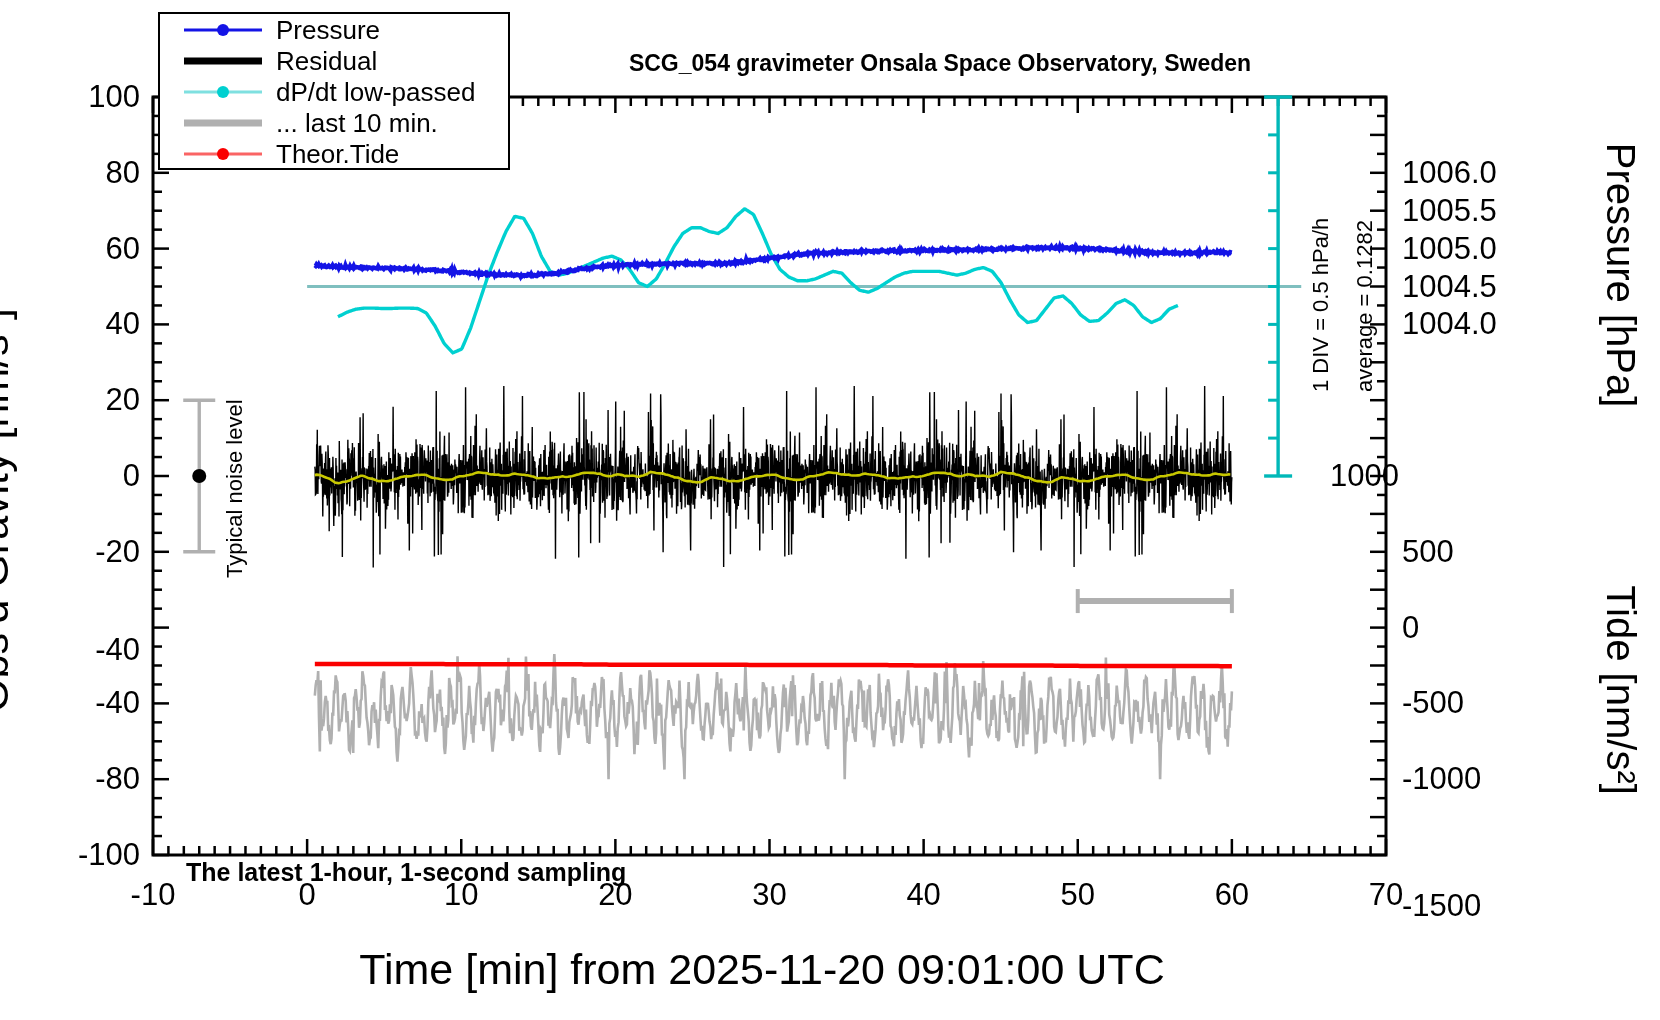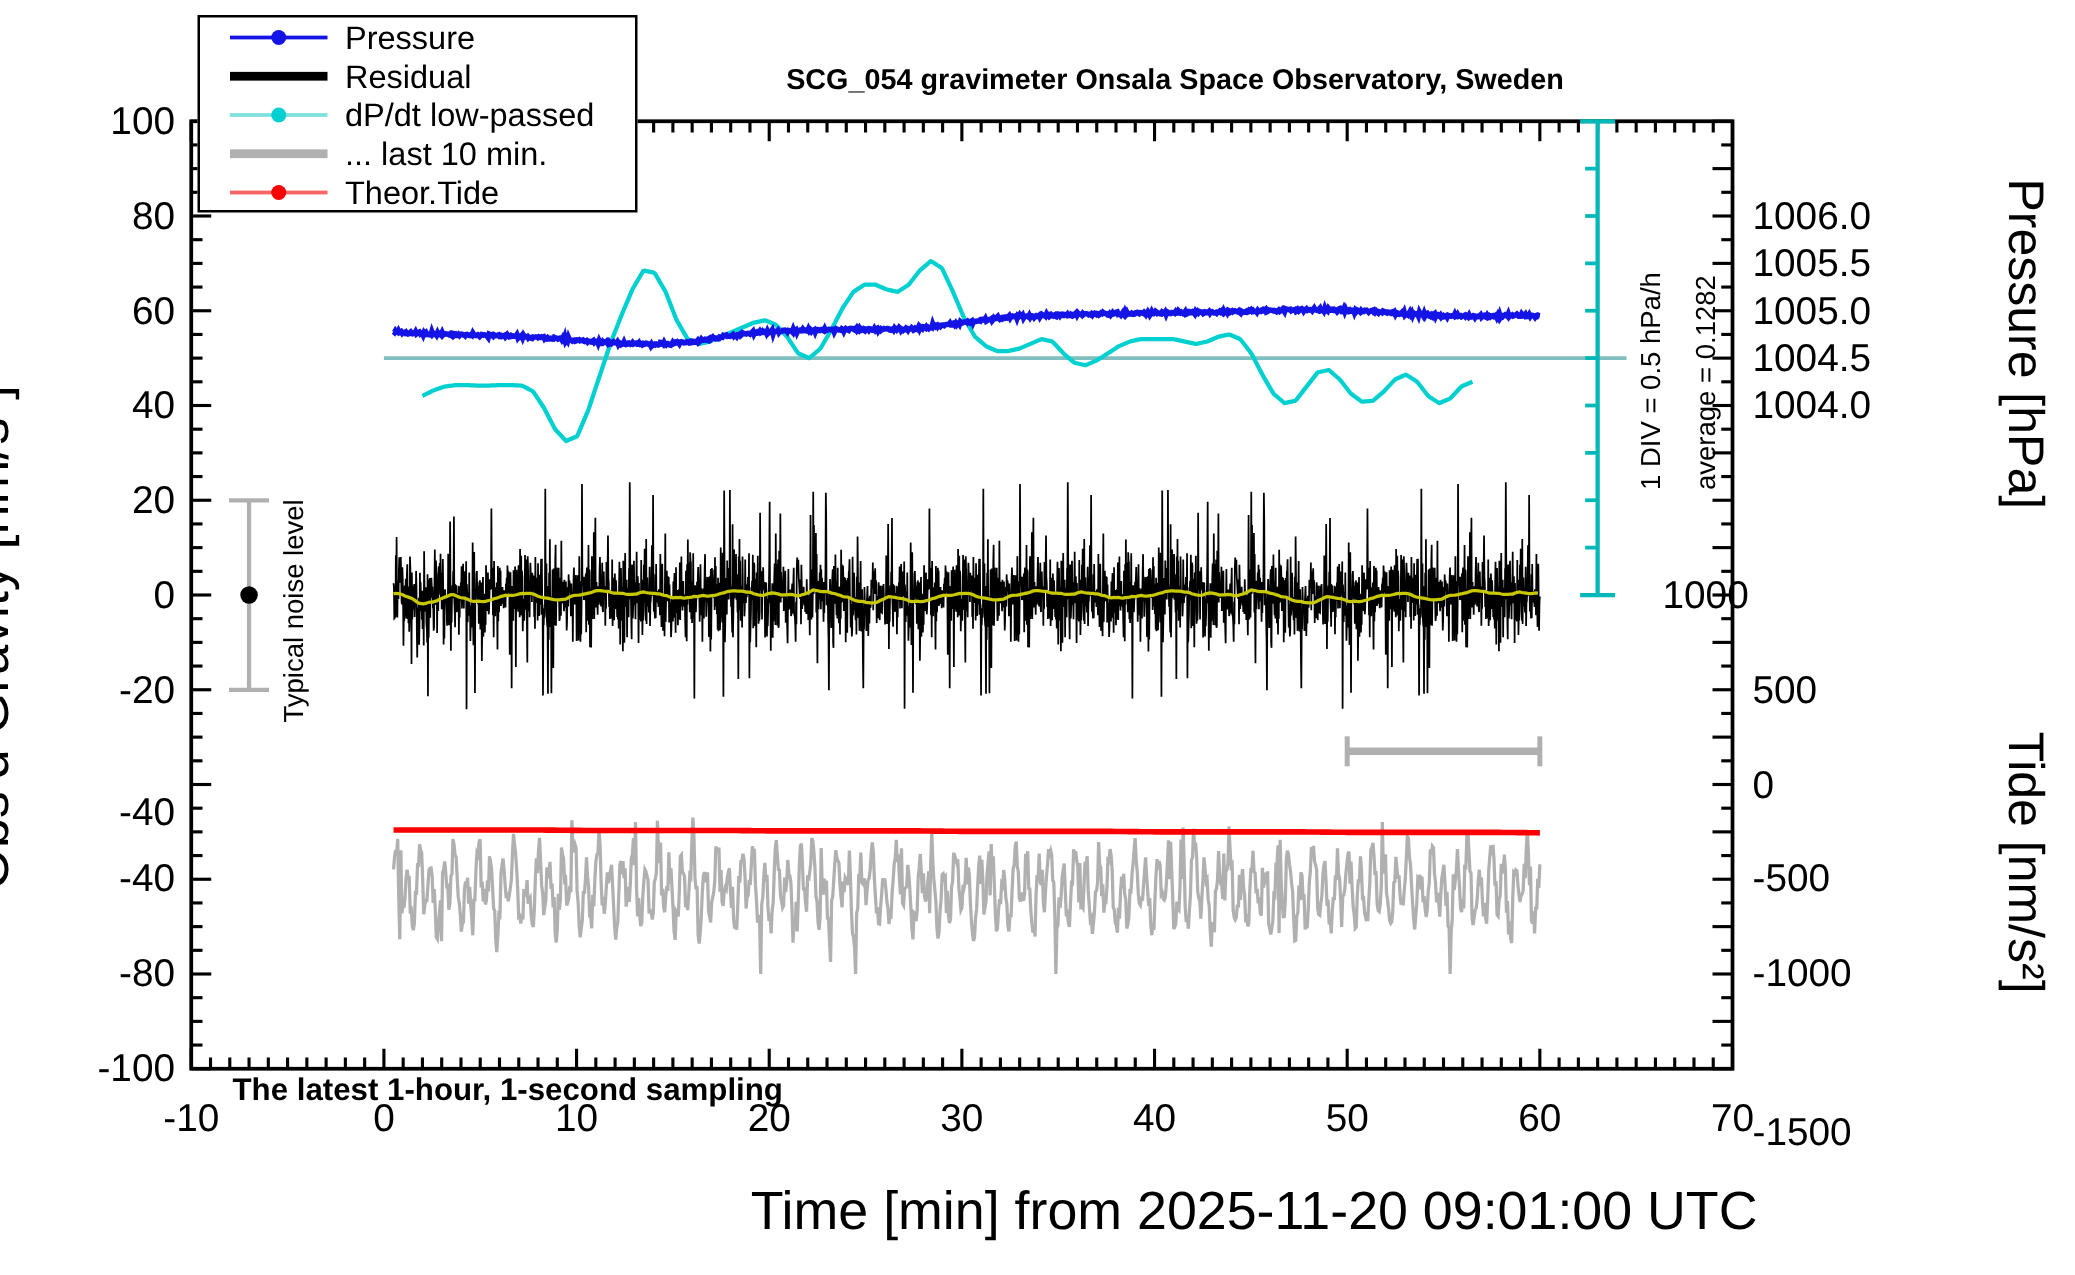--- a/index.html
+++ b/index.html
@@ -10,22 +10,22 @@
 
   .ylabel-left{position:absolute;left:-7px;top:510px;width:560px;
       transform:translate(-50%,-50%) rotate(-90deg);text-align:center;
       font-size:43px;font-family:"Liberation Sans",sans-serif;white-space:nowrap;}
   .ylabel-right-p{position:absolute;left:1620px;top:275px;width:430px;
       transform:translate(-50%,-50%) rotate(90deg);text-align:center;
       font-size:40px;white-space:nowrap;}
   .ylabel-right-t{position:absolute;left:1620px;top:690px;width:430px;
       transform:translate(-50%,-50%) rotate(90deg);text-align:center;
       font-size:40px;white-space:nowrap;}
-  .xlabel{position:absolute;left:806px;top:945px;width:1200px;
-      transform:translate(-50%,0);text-align:right;font-size:43px;white-space:nowrap;}
+  .xlabel{position:absolute;left:762px;top:945px;width:1200px;
+      transform:translate(-50%,0);text-align:center;font-size:43px;white-space:nowrap;}
 
   .legendbox{position:absolute;left:158px;top:12px;width:352px;height:158px;
       border:2px solid #000;background:#fff;box-sizing:border-box;}
   .legrow{display:flex;align-items:center;height:31px;padding-left:24px;}
   .legsample{width:78px;height:20px;position:relative;flex:0 0 78px;margin-right:14px;}
   .legline{position:absolute;left:0;top:50%;transform:translateY(-50%);
       width:78px;height:3px;}
   .legline.thick{height:7px;}
   .legdot{position:absolute;left:39px;top:50%;transform:translate(-50%,-50%);
       width:12px;height:12px;border-radius:50%;}

